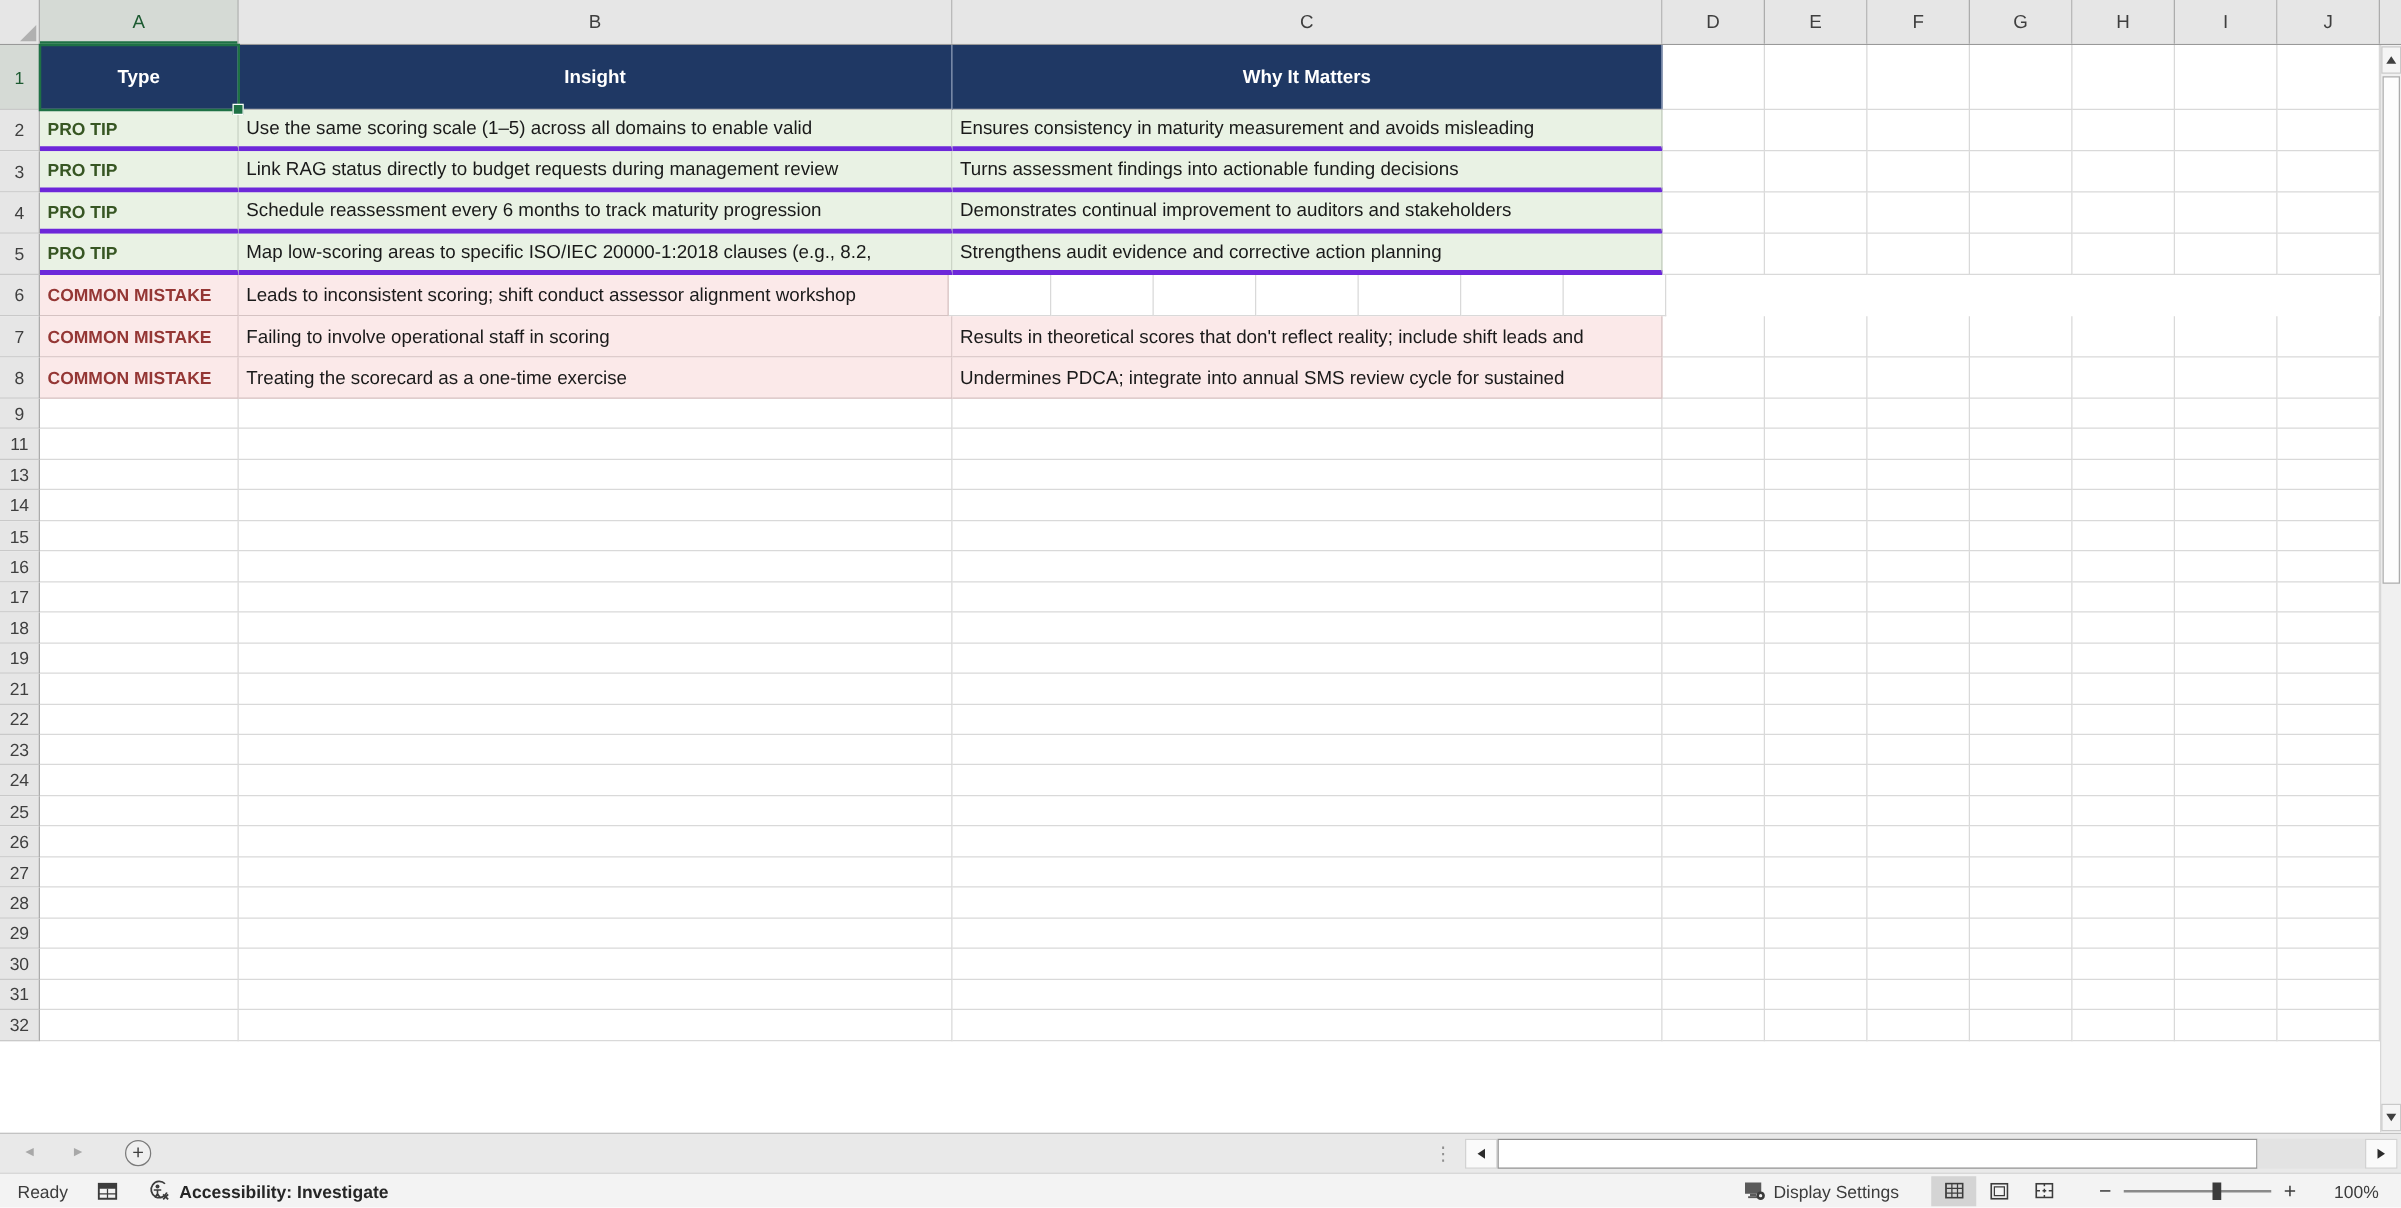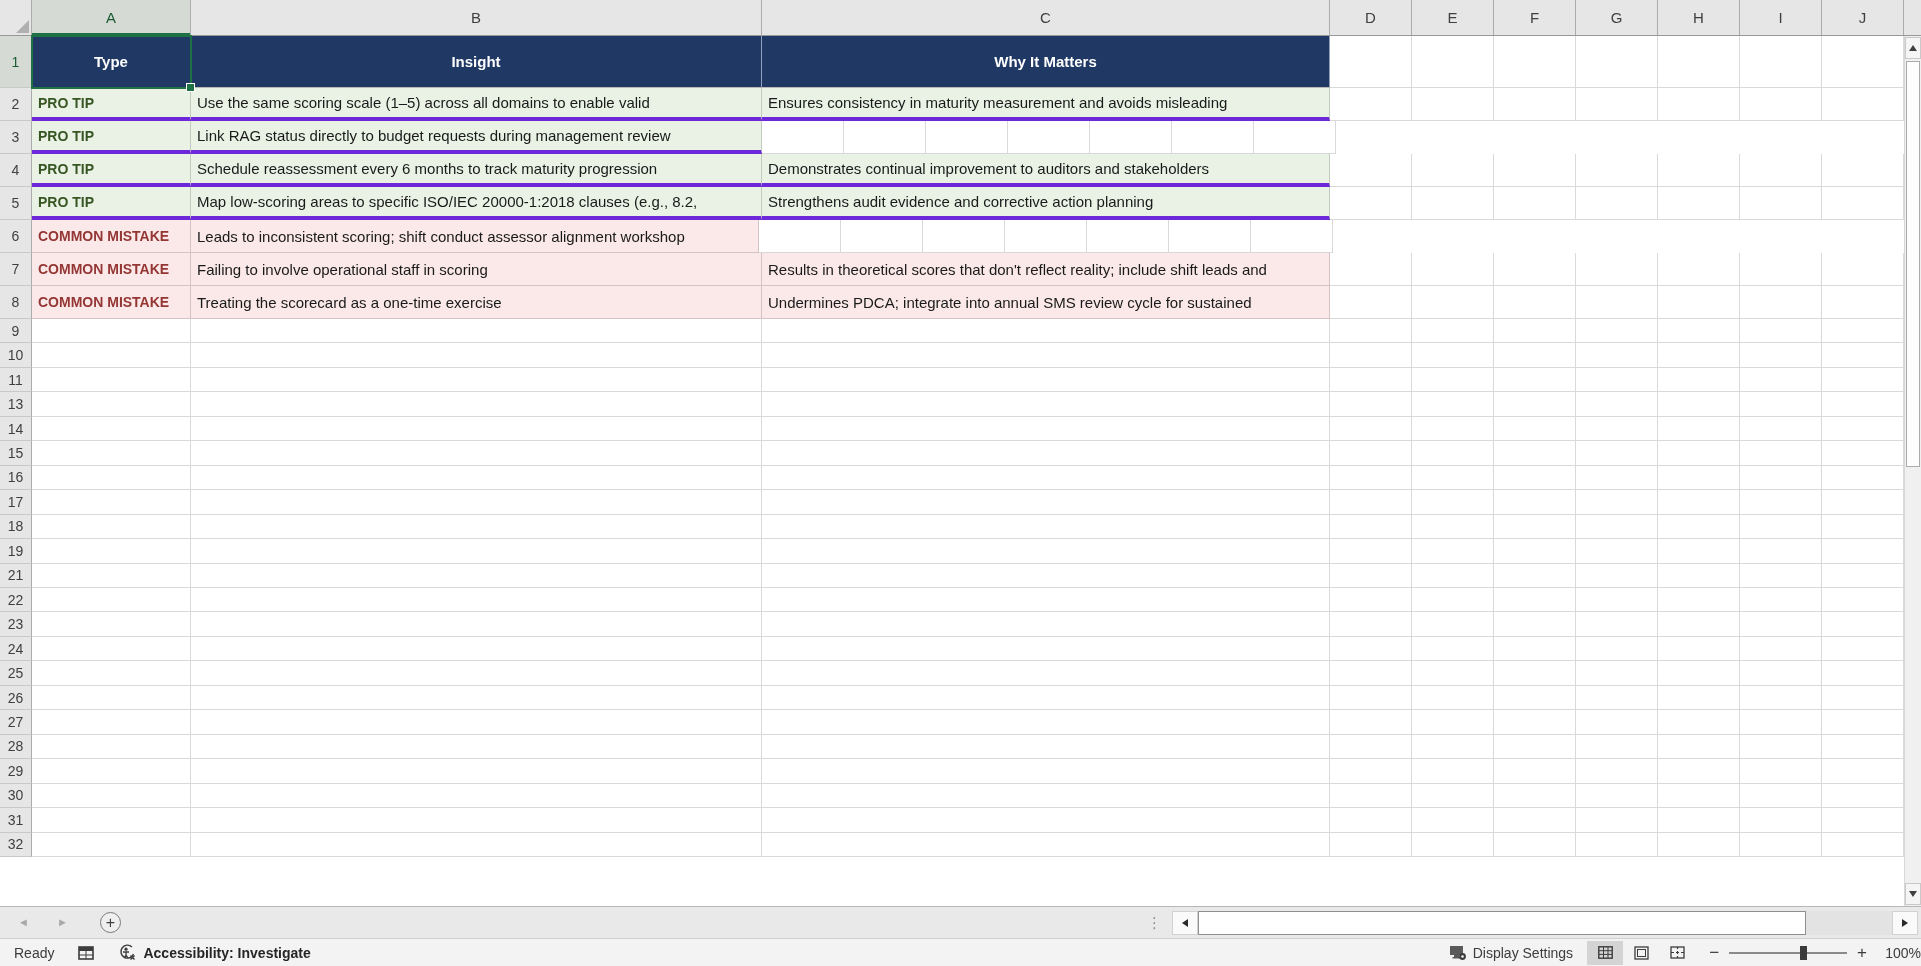--- a/index.html
+++ b/index.html
@@ -66,21 +66,21 @@
   .hzone{margin-left:auto;display:flex;align-items:center;padding-right:3px;}
   .dots{color:#8F8F8F;font-size:15px;margin-right:10px;}
   .hbtn{width:26px;height:24px;background:#FAFAFA;border:1px solid #D2D2D2;box-sizing:border-box;display:flex;align-items:center;justify-content:center;}
   .hthumb{width:608px;height:24px;background:#FFFFFF;border:1px solid #8F8F8F;box-sizing:border-box;}
   .htrack{width:86px;height:24px;background:#E3E3E3;}
 
   
   .statusbar{height:28px;flex:none;background:#F3F3F3;border-top:1px solid #D0D0D0;display:flex;align-items:center;
              font-size:14px;color:#3C3C3C;box-sizing:border-box;}
   .sb-left{display:flex;align-items:center;gap:24px;padding-left:14px;}
-  .sb-right{margin-left:auto;display:flex;align-items:center;gap:14px;padding-right:0;}
+  .sb-right{margin-left:auto;display:flex;align-items:center;gap:26px;padding-right:18px;}
   .acc{display:flex;align-items:center;gap:6px;font-weight:bold;color:#262626;}
   .dsett{display:flex;align-items:center;gap:6px;}
   .viewbtns{display:flex;align-items:center;}
   .vb{width:36px;height:24px;display:flex;align-items:center;justify-content:center;}
   .vb.active{background:#D4D4D4;}
   .zoomctl{display:flex;align-items:center;gap:10px;}
   .zglyph{font-size:17px;color:#3C3C3C;line-height:1;}
   .zoomline{width:118px;height:2px;background:#8A8A8A;position:relative;}
   .zoomthumb{position:absolute;left:60%;top:-6px;width:7px;height:14px;background:#3B3B3B;}
   .zpct{min-width:40px;text-align:right;}
@@ -136,20 +136,21 @@
           <div class="c" style="width: 82px;"></div>
           <div class="c" style="width: 82px;"></div>
           <div class="c" style="width: 82px;"></div>
           <div class="c" style="width: 82px;"></div>
           <div class="c" style="width: 82px;"></div>
         </div>
         <div class="row" style="height: 33px;">
           <div class="rh">3</div>
           <div class="c tip typecell" style="width: 159px;">PRO TIP</div>
           <div class="c tip" style="width: 571px;">Link RAG status directly to budget requests during management review</div>
+          <div class="c tip" style="width: 568px;">Turns assessment findings into actionable funding decisions</div>
           <div class="c" style="width: 82px;"></div>
           <div class="c" style="width: 82px;"></div>
           <div class="c" style="width: 82px;"></div>
           <div class="c" style="width: 82px;"></div>
           <div class="c" style="width: 82px;"></div>
           <div class="c" style="width: 82px;"></div>
           <div class="c" style="width: 82px;"></div>
         </div>
         <div class="row" style="height: 33px;">
           <div class="rh">4</div>
@@ -210,33 +211,20 @@
           <div class="c" style="width: 82px;"></div>
           <div class="c" style="width: 82px;"></div>
           <div class="c" style="width: 82px;"></div>
           <div class="c" style="width: 82px;"></div>
           <div class="c" style="width: 82px;"></div>
           <div class="c" style="width: 82px;"></div>
           <div class="c" style="width: 82px;"></div>
         </div>
         <div class="row" style="height: 24.46px;">
           <div class="rh">9</div>
-          <div class="c" style="width: 159px;"></div>
-          <div class="c" style="width: 571px;"></div>
-          <div class="c" style="width: 568px;"></div>
-          <div class="c" style="width: 82px;"></div>
-          <div class="c" style="width: 82px;"></div>
-          <div class="c" style="width: 82px;"></div>
-          <div class="c" style="width: 82px;"></div>
-          <div class="c" style="width: 82px;"></div>
-          <div class="c" style="width: 82px;"></div>
-          <div class="c" style="width: 82px;"></div>
-        </div>
-        <div class="row" style="height: 24.46px;">
-          <div class="rh">10</div>
           <div class="c" style="width: 159px;"></div>
           <div class="c" style="width: 571px;"></div>
           <div class="c" style="width: 568px;"></div>
           <div class="c" style="width: 82px;"></div>
           <div class="c" style="width: 82px;"></div>
           <div class="c" style="width: 82px;"></div>
           <div class="c" style="width: 82px;"></div>
           <div class="c" style="width: 82px;"></div>
           <div class="c" style="width: 82px;"></div>
           <div class="c" style="width: 82px;"></div>

